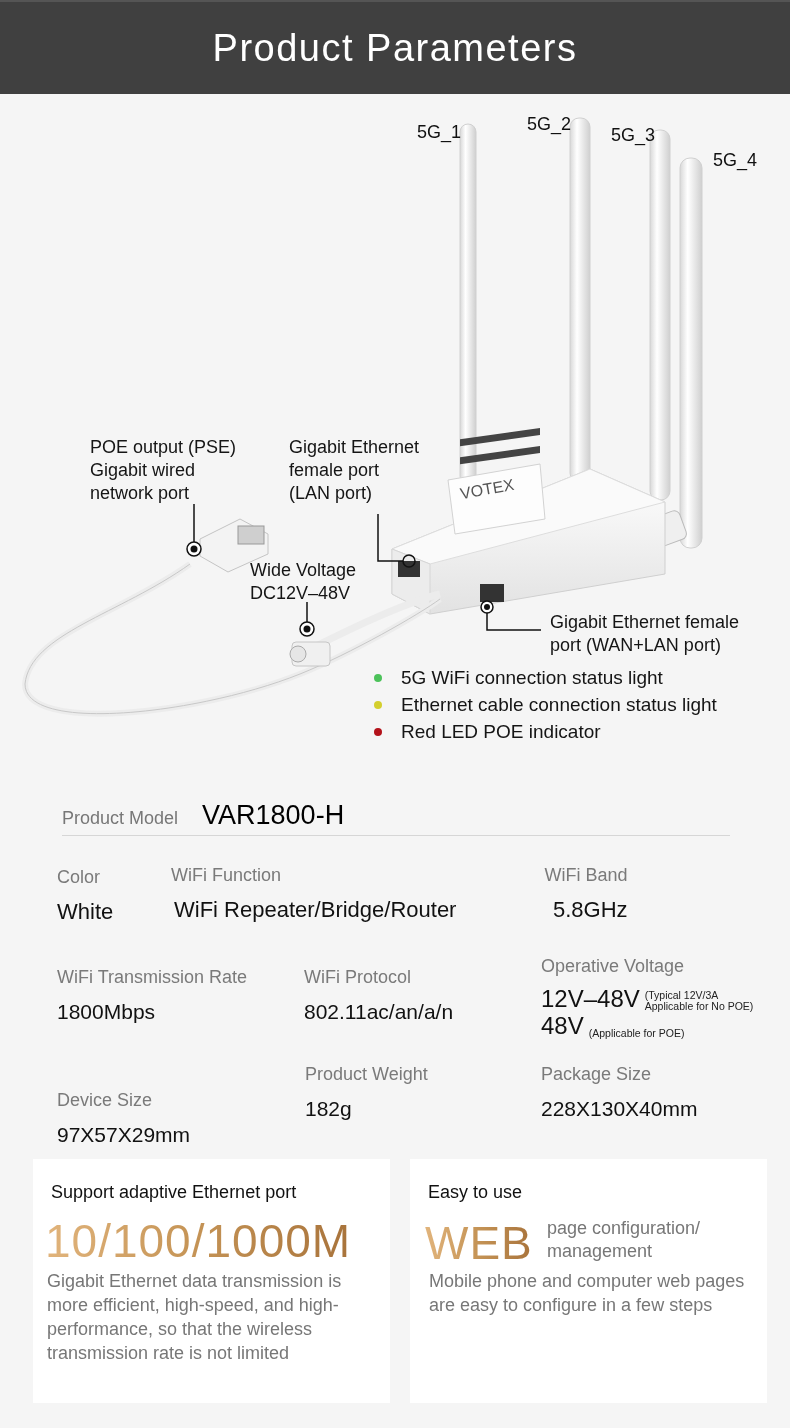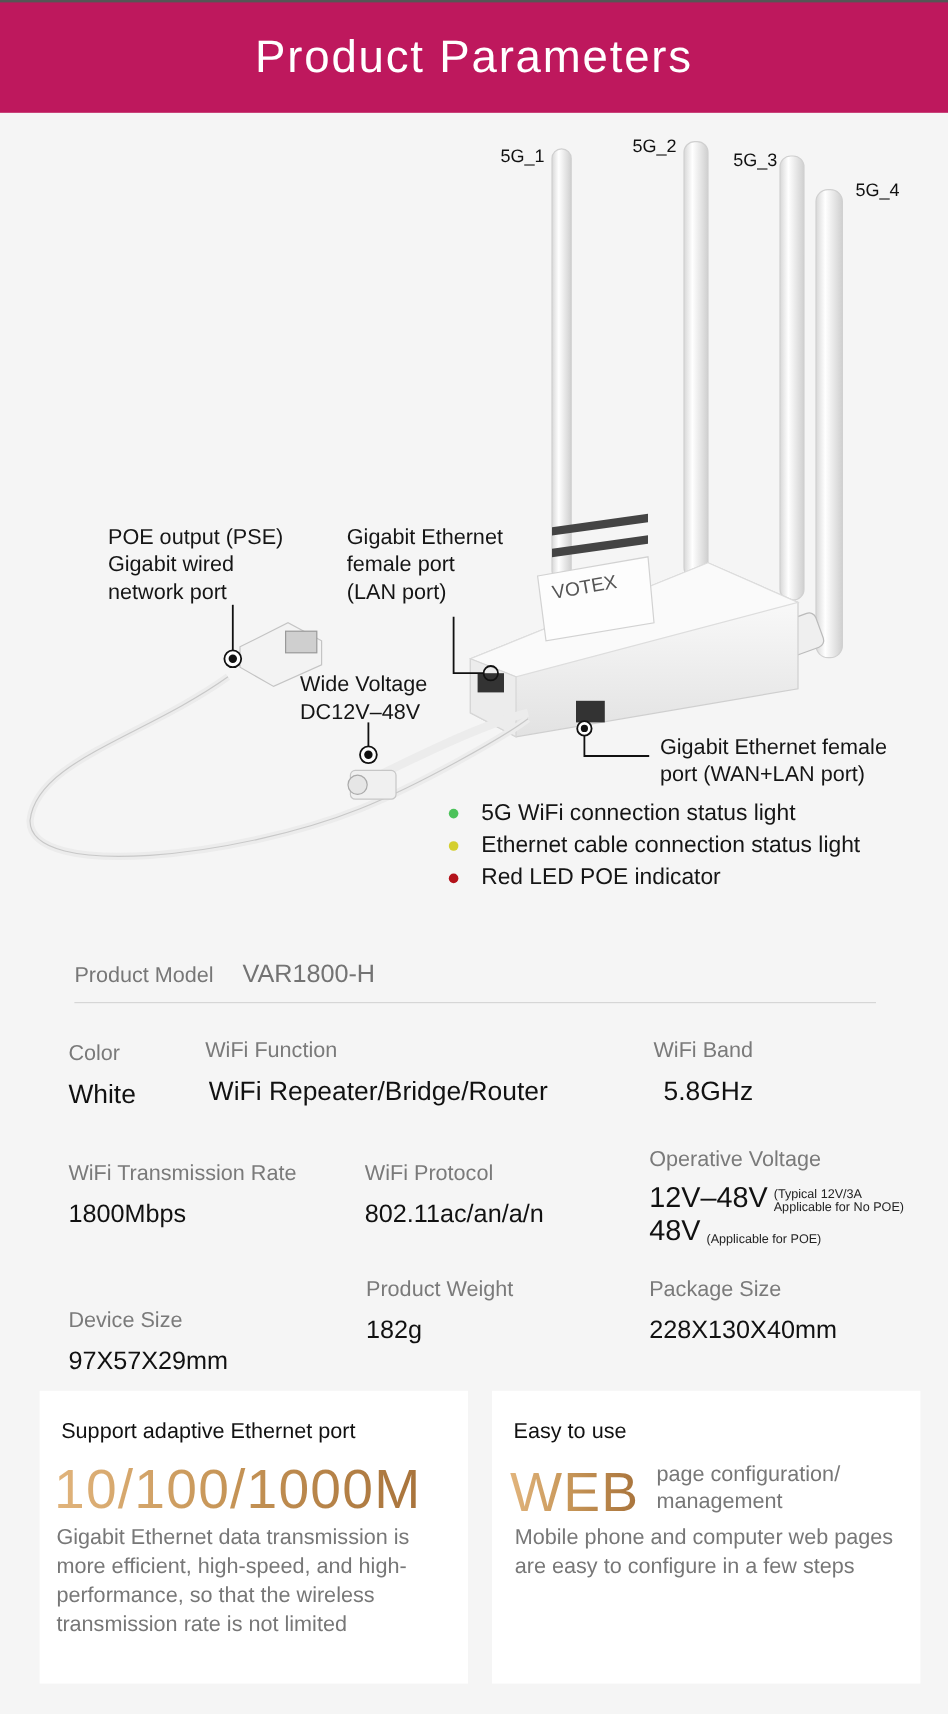--- a/index.html
+++ b/index.html
@@ -1,32 +1,32 @@
 <!DOCTYPE html>
 <html><head>
 <meta charset="utf-8">
 <style>
   * { box-sizing: border-box; margin: 0; padding: 0; }
   html, body { width: 790px; height: 1428px; background: #f5f5f5; overflow: hidden; }
   body { font-family: "Liberation Sans", "DejaVu Sans", sans-serif; color: #111; position: relative; }
 
-  .header { position: absolute; left: 0; top: 0; width: 790px; height: 94px; background: #be185d; border-top: 2px solid #555; display: flex; align-items: center; justify-content: center; }
+  .header { position: absolute; left: 0; top: 0; width: 790px; height: 94px; background: #404040; border-top: 2px solid #555; display: flex; align-items: center; justify-content: center; }
   .header h1 { color: #fff; font-weight: 400; font-size: 38px; letter-spacing: 1.5px; }
 
   .diagram { position: absolute; left: 0; top: 94px; width: 790px; height: 670px; }
   .lbl { position: absolute; font-size: 18px; line-height: 23px; color: #151515; white-space: nowrap; }
-  .ant-lbl { position: absolute; font-size: 15px; color: #111; }
+  .ant-lbl { position: absolute; font-size: 18px; color: #111; }
 
   .legend { position: absolute; left: 372px; top: 570px; }
   .legend-row { display: flex; align-items: center; height: 27px; font-size: 19px; color: #151515; }
   .dot { width: 8px; height: 8px; border-radius: 50%; margin-right: 19px; margin-left: 2px; }
 
   .model-row { position: absolute; left: 62px; top: 800px; width: 668px; height: 36px; border-bottom: 1.5px solid #d6d6d6; display: flex; align-items: baseline; }
   .model-label { font-size: 18px; color: #777; margin-right: 24px; }
-  .model-value { font-size: 21px; color: #737373; }
+  .model-value { font-size: 27px; color: #000000; }
 
   .spec { position: absolute; }
   .spec .k { font-size: 18px; color: #7a7a7a; line-height: 22px; }
   .spec .v { font-size: 21px; color: #111; line-height: 26px; margin-top: 11px; }
 
   .volt-line { display: flex; align-items: flex-end; }
   .volt-big { font-size: 24px; color: #111; line-height: 27px; }
   .volt-small { font-size: 10.5px; color: #222; line-height: 11px; margin-left: 5px; }
 
   .card { position: absolute; background: #fff; }

